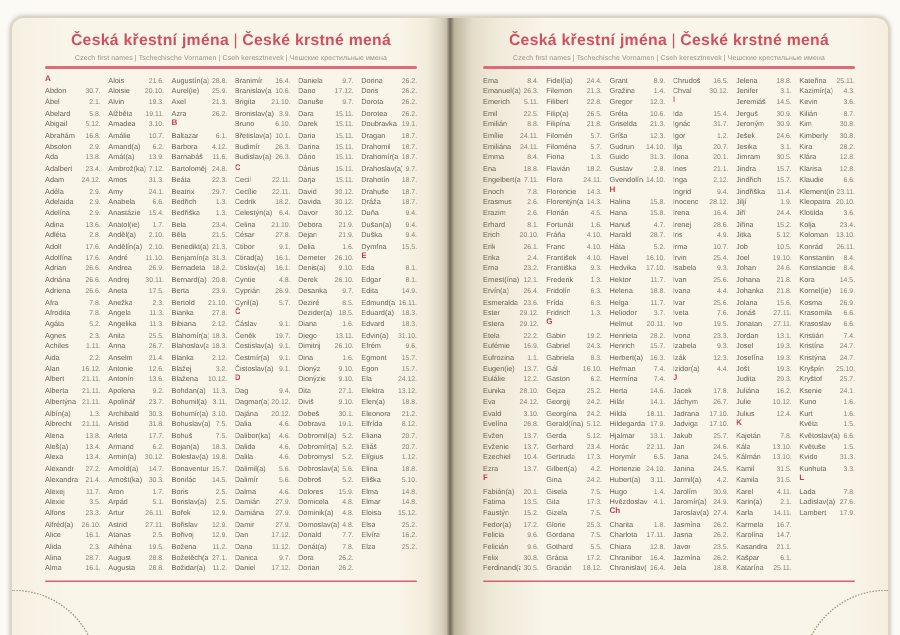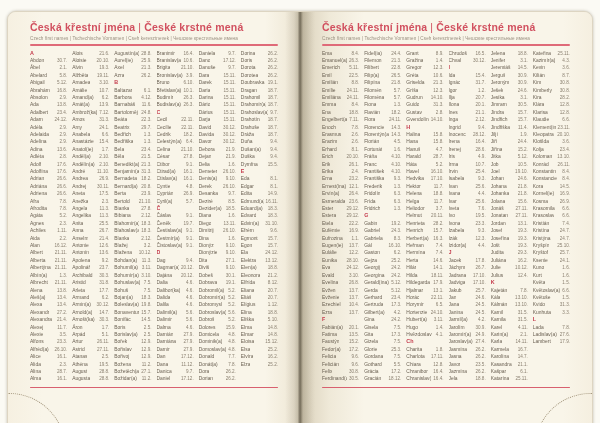--- a/index.html
+++ b/index.html
@@ -4,21 +4,21 @@
 <style>
   html,body{margin:0;padding:0;width:600px;height:423px;overflow:hidden;
     background:#fbfaf4;font-family:"Liberation Sans",sans-serif;}
   .book{position:absolute;left:7px;right:7px;top:11px;bottom:-14px;
     background:#f8f3e6;border-radius:9px;overflow:hidden;
     box-shadow:0 0 3px rgba(120,110,90,.45), inset 0 0 14px rgba(150,135,105,.18);
     border:1px solid #ddd5c2;display:flex;}
   .page{position:relative;width:50%;height:100%;padding:9px 22px 0 22px;box-sizing:border-box;}
   .page.left{background:linear-gradient(to right,#f6f0e1 0%,#f9f5e9 12%,#f9f5e9 88%,#efe8d6 98%,#d8d0ba 100%);}
   .page.right{background:linear-gradient(to right,#cfc6ae 0%,#e2dac6 4%,#efe9d8 10%,#f9f5e9 22%,#f9f5e9 90%,#f5efe0 100%);}
-  .hdr{}
+  .hdr{text-align:center;}
   .title{font-size:10.5px;font-weight:bold;color:#d1505f;letter-spacing:.2px;line-height:12px;}
   .title .sep{padding:0 3px;color:#d1505f;font-weight:normal;}
   .subtitle{font-size:4.6px;color:#9a9080;margin-top:2.5px;letter-spacing:.1px;}
   .rule{height:2px;background:#df6a78;margin:3px 0 4px 0;border-radius:1px;}
   .rule.bottom{height:1.4px;margin-top:3px;background:#d8606f;}
   .cols{display:flex;gap:5px;height:334px;overflow:hidden;}
   .col{flex:1;min-width:0;}
   .row{display:flex;justify-content:space-between;align-items:baseline;
     height:7.42px;line-height:7.42px;}
   .row .nm{font-size:4.9px;color:#6b6153;white-space:nowrap;overflow:hidden;}

